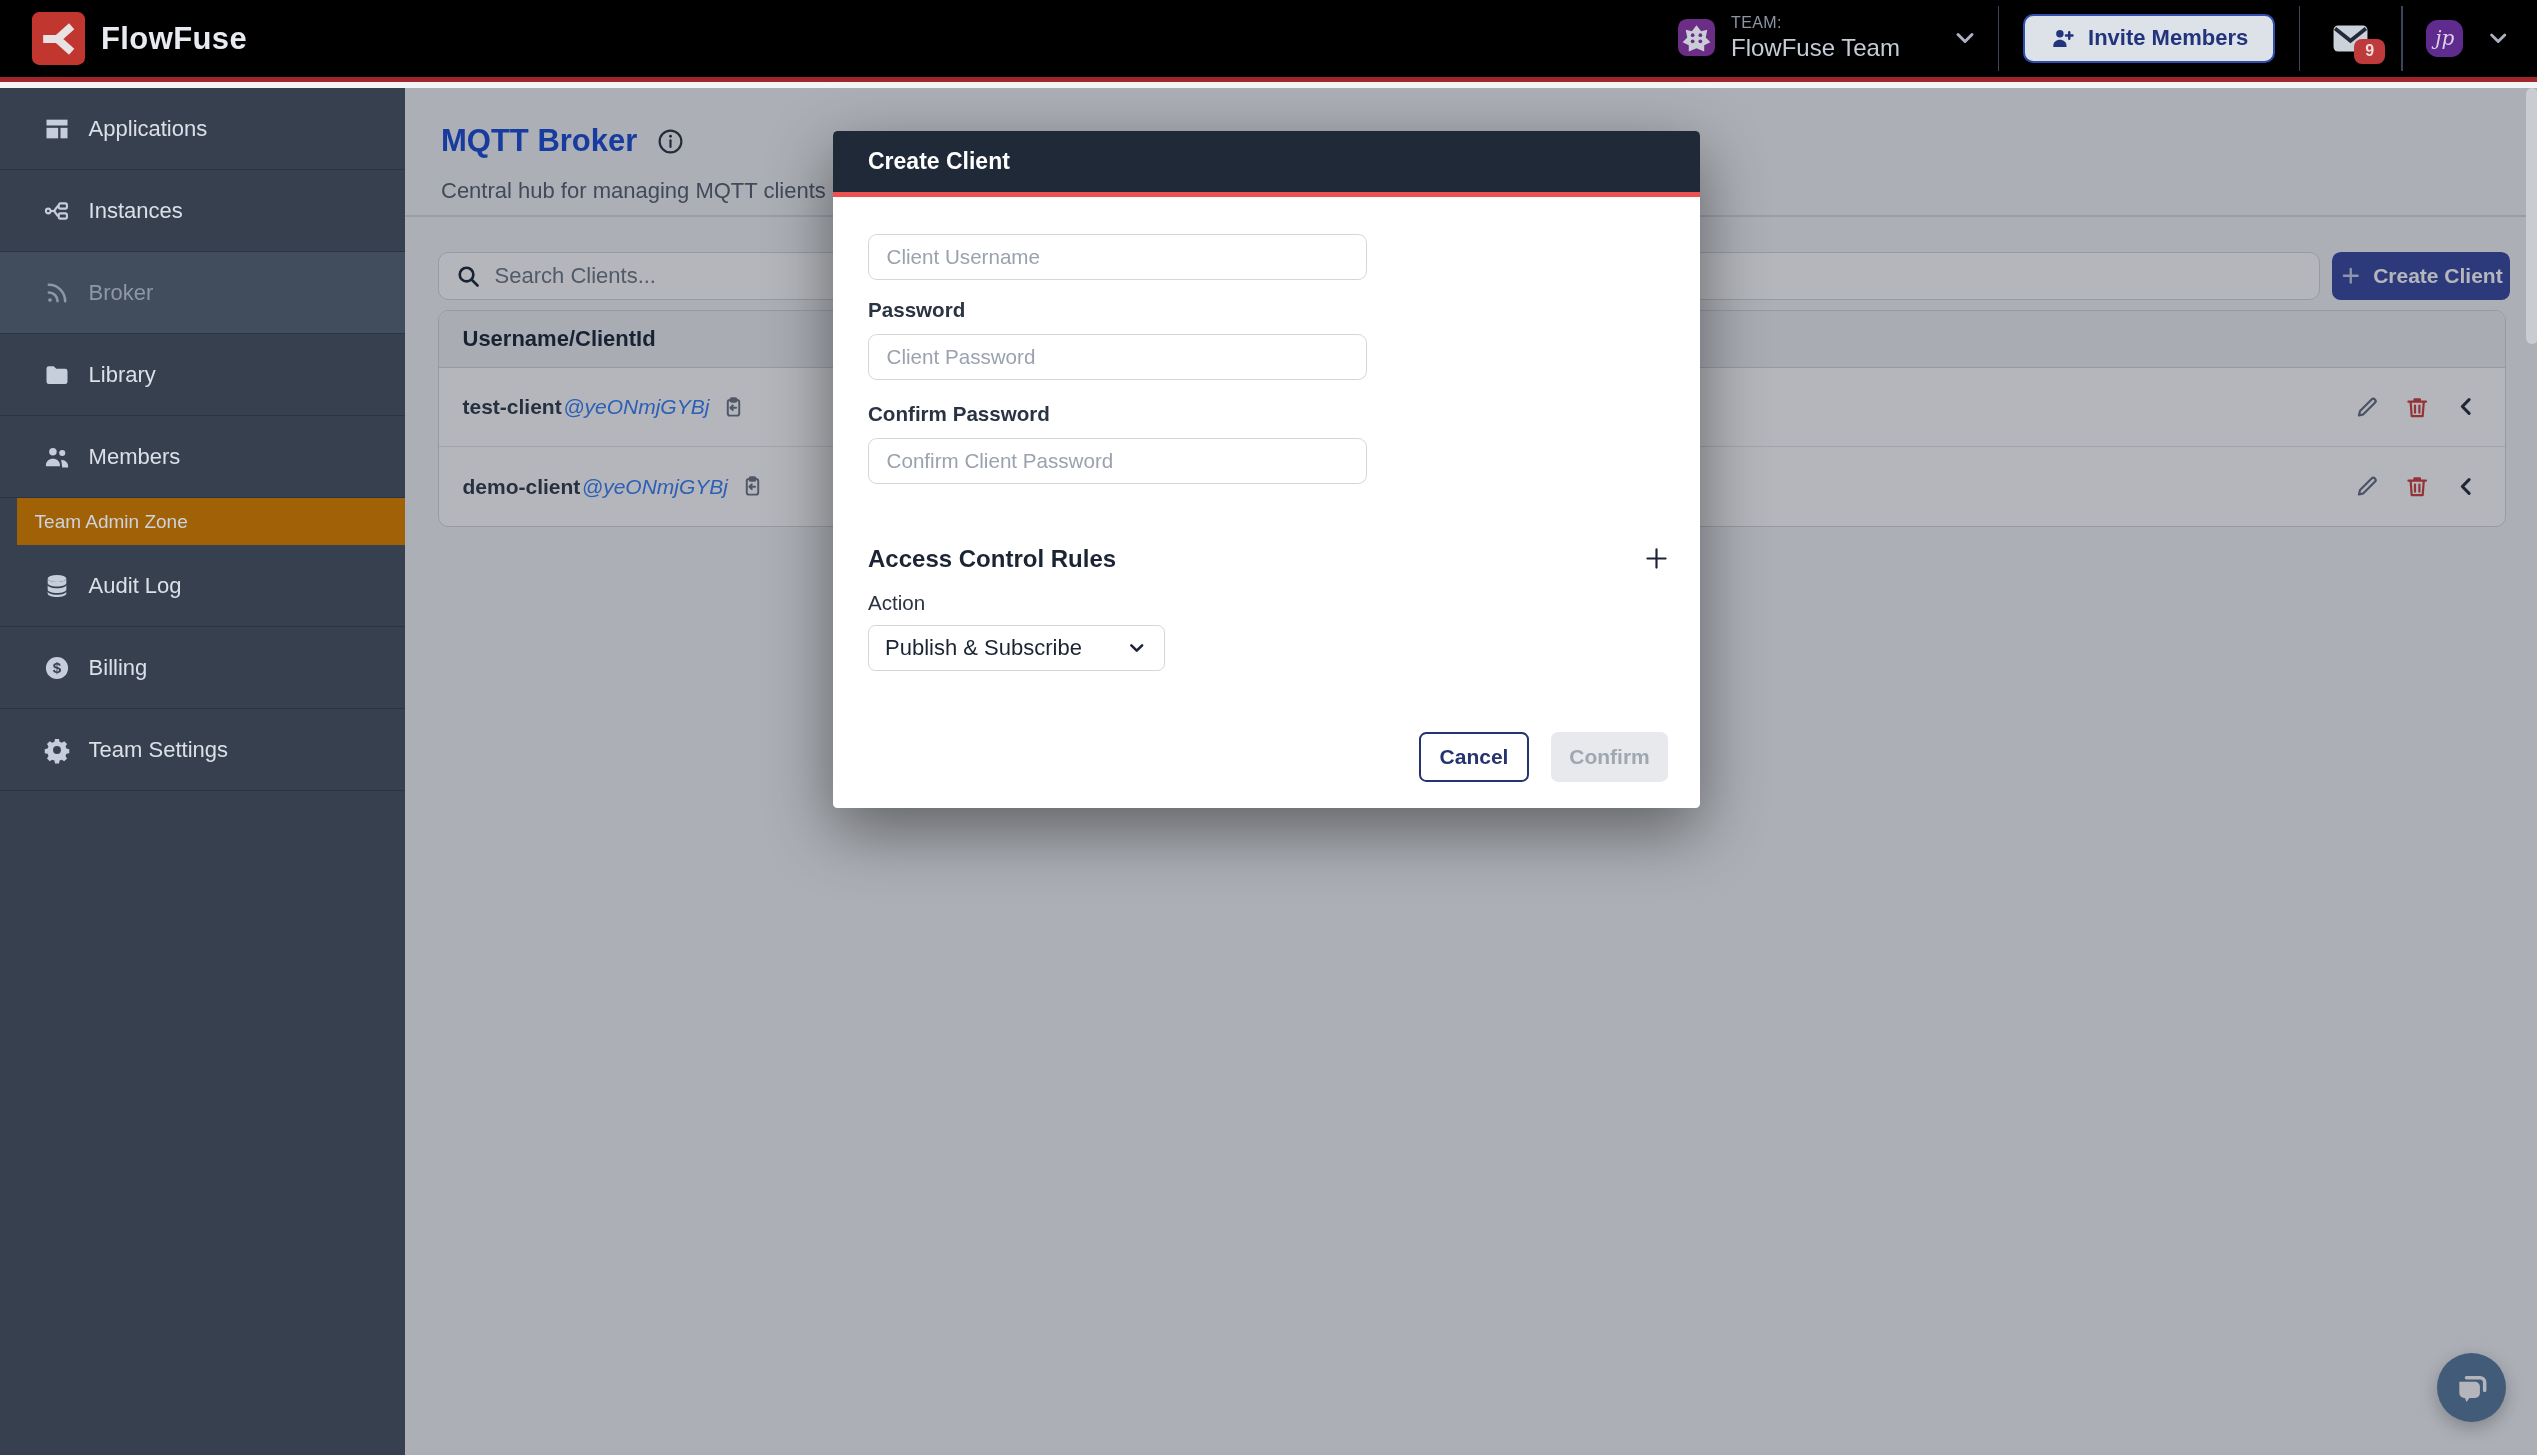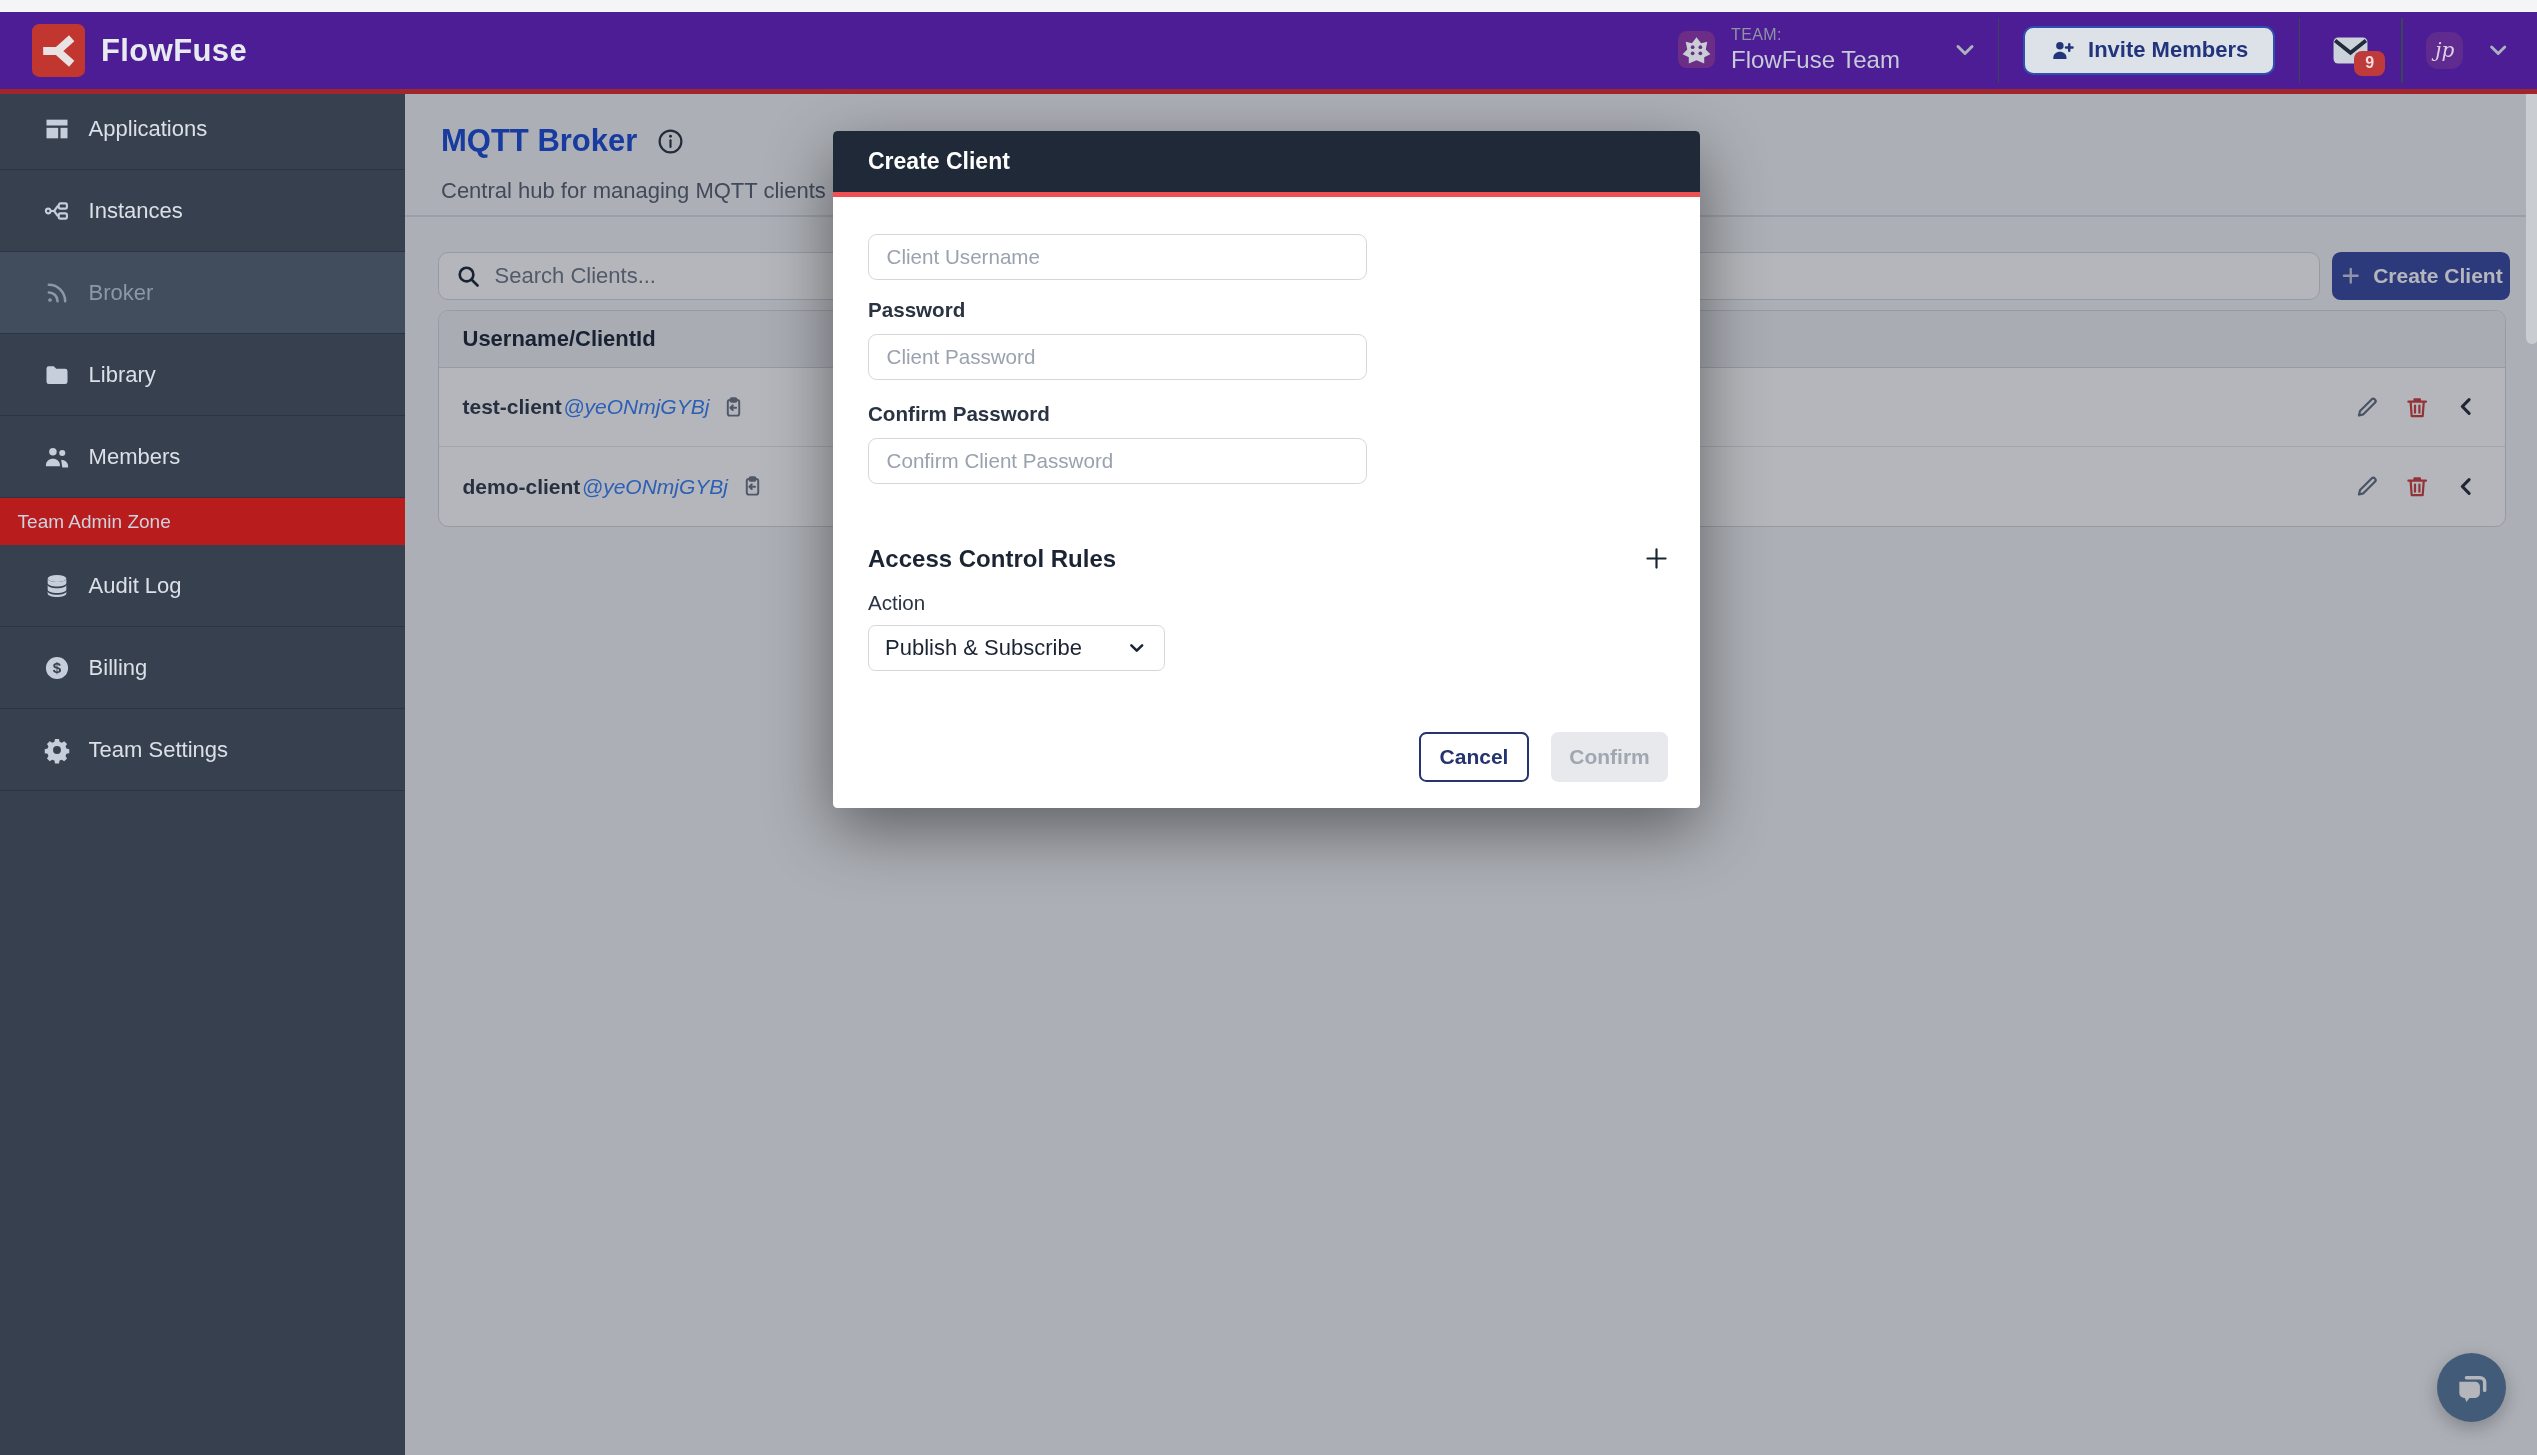--- a/index.html
+++ b/index.html
@@ -1,21 +1,21 @@
 <!DOCTYPE html>
 <html style="font-size:11.7px"><head>
 <meta charset="utf-8">
 <style>
   * { margin:0; padding:0; box-sizing:border-box; }
   html,body { width:2538px; height:1455px; overflow:hidden; }
   body { font-family:"Liberation Sans", sans-serif; background:#f4f5f7; position:relative; }
 
   
-  .navbar { position:absolute; left:0; top:12px; width:2538px; height:82px;
-    background:#4c1d95; border-bottom:5.9px solid #a0262c; display:flex; align-items:center; z-index:60; }
+  .navbar { position:absolute; left:0; top:0; width:2538px; height:82px;
+    background:#000000; border-bottom:5.9px solid #a0262c; display:flex; align-items:center; z-index:60; }
   .brand { display:flex; align-items:center; gap:16px; margin-left:32px; }
   .logo-mark { width:53px; height:53px; border-radius:7.3px; background:#c23630; display:flex; align-items:center; justify-content:center; }
   .brand-name { font-size:31px; font-weight:600; color:#e7eaef; letter-spacing:0.4px; }
   .nav-right { position:absolute; right:0; top:0; height:76px; display:flex; align-items:center; }
   .team-select { display:flex; align-items:center; cursor:pointer; padding-right:19px; }
   .team-avatar { width:37px; height:37px; border-radius:8.8px; background:#6b2d85; position:relative; overflow:hidden; flex:0 0 auto; }
   .team-meta { margin-left:16px; width:220px; }
   .team-label { font-size:16px; color:#8d95a3; letter-spacing:0.4px; }
   .team-name { font-size:24px; color:#c6ccd6; margin-top:2.9px; }
   .nav-divider { width:1.5px; height:65px; background:#3a4657; }
@@ -31,22 +31,22 @@
     color:#dcd2e6; font-size:20px; font-family:"DejaVu Serif", serif; font-style:italic; }
 
   
   .sidebar { position:absolute; left:0; top:88px; width:405px; height:1367px; background:#36404f; z-index:30; }
   .side-item { height:82px; display:flex; align-items:center; gap:17.6px; padding-left:43px;
     border-bottom:1.5px solid #2b3444; color:#dbe0e8; cursor:pointer; }
   .side-item .s-ico { width:28px; height:28px; color:#c7cedb; flex:0 0 auto; display:flex; }
   .side-item span { font-size:22px; font-weight:500; }
   .side-item.active { background:#414c5c; color:#8e97a6; }
   .side-item.active .s-ico { color:#8e97a6; }
-  .zone-band { height:47px; background:#b91c1c; display:flex; align-items:center; padding-left:17.6px;
-    color:#ccd3de; font-size:19px; }
+  .zone-band { height:47px; background:#a16207; display:flex; align-items:center; padding-left:17.6px;
+    color:#ccd3de; font-size:19px;margin-left:17px; }
 
   
   .content { position:absolute; left:405px; top:88px; width:2133px; height:1367px; background:#f4f5f7; z-index:10; }
   .page-head { position:absolute; left:36px; top:35px; }
   .page-title-row { display:flex; align-items:center; gap:19px; }
   .page-title { font-size:31px; font-weight:700; color:#1d4ed8; }
   .page-desc { font-size:22px; color:#5a6372; margin-top:19px; white-space:nowrap; }
   .head-rule { position:absolute; left:0; top:127px; width:2133px; height:1.5px; background:#d9dce1; }
 
   .search-row { position:absolute; left:33px; top:164px; width:2072px; display:flex; }

